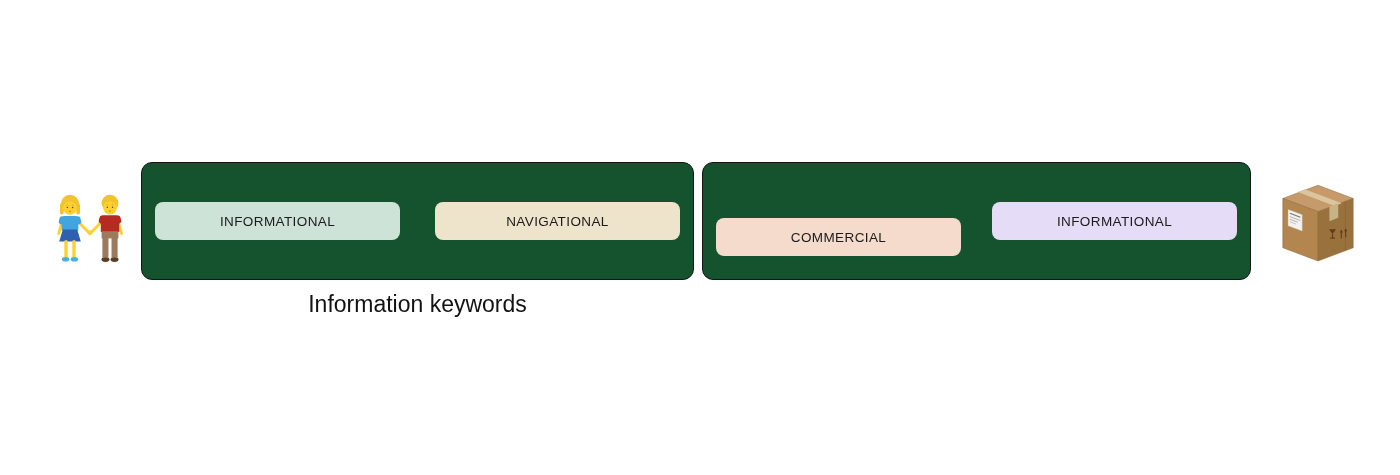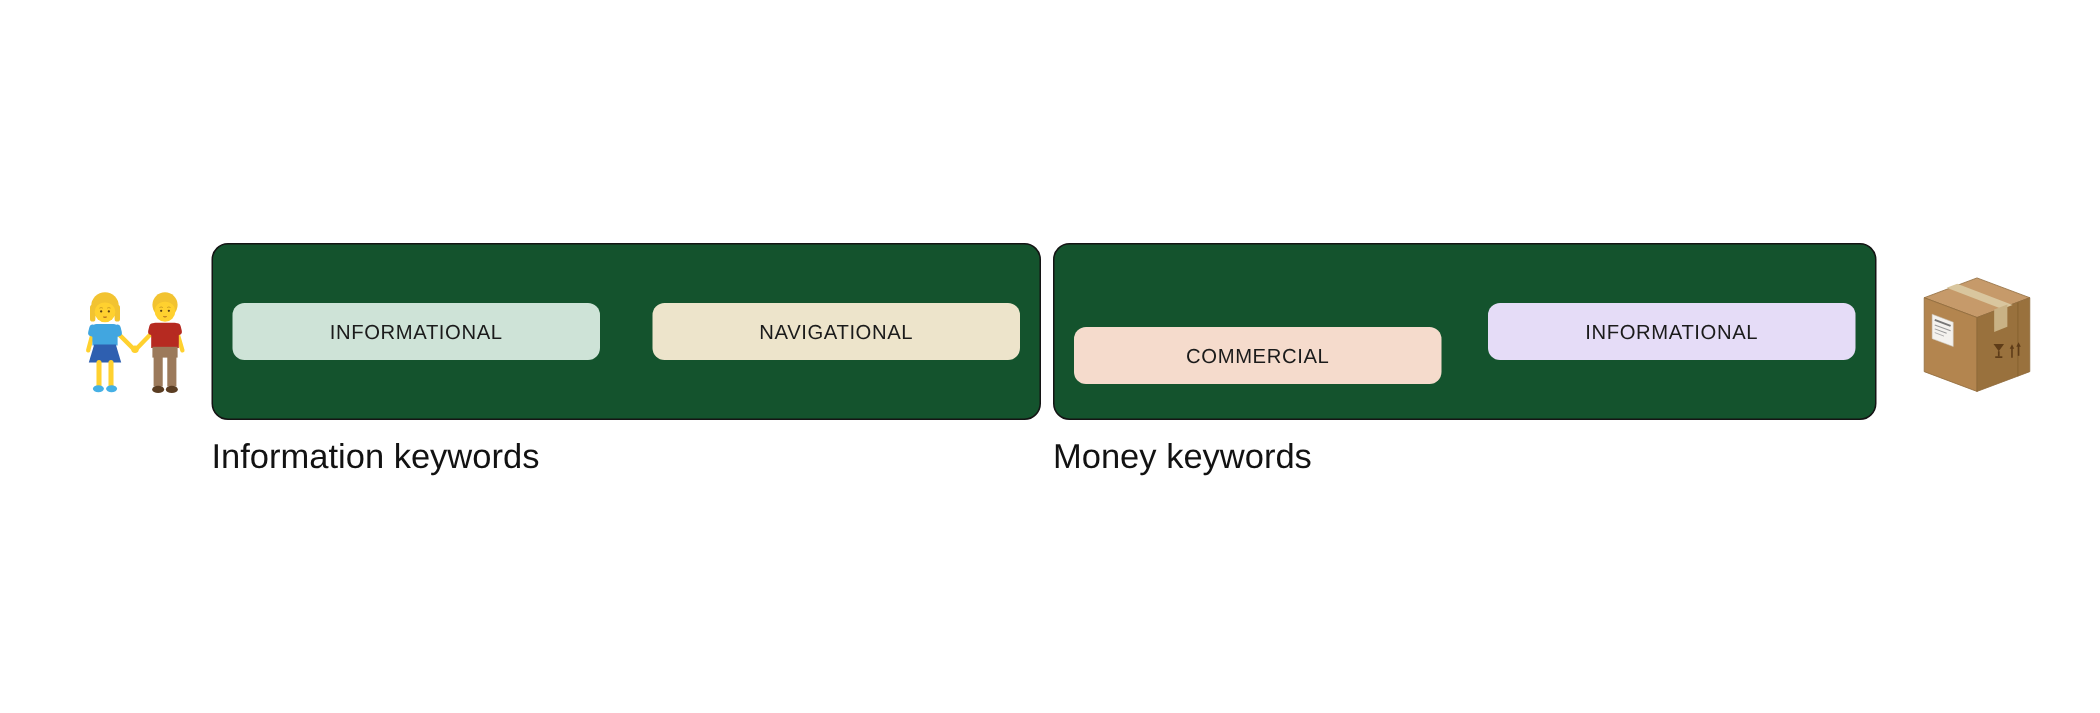--- a/index.html
+++ b/index.html
@@ -39,20 +39,21 @@
     display: flex;
     align-items: center;
     justify-content: center;
     font-size: 13.5px;
     letter-spacing: 0.4px;
     color: #1b1b1b;
     white-space: nowrap;
   }
   .caption {
     margin-top: 11px;
+    text-align: center;
     font-size: 23px;
     line-height: 26px;
     color: #121212;
   }
 </style>
 </head>
 <body>
 
 <div class="canvas">
 
@@ -106,21 +107,20 @@
       <span class="pill" style="background-color: rgb(237, 228, 203);">NAVIGATIONAL</span>
     </div>
     <div class="caption">Information keywords</div>
   </div>
 
   <div class="group group-money">
     <div class="group-box">
       <span class="pill" style="background-color: rgb(245, 219, 204); margin-top: 32px;">COMMERCIAL</span>
       <span class="pill" style="background-color: rgb(229, 220, 247);">INFORMATIONAL</span>
     </div>
-    <div class="caption">Money keywords</div>
   </div>
 
   <svg class="emoji-svg package-svg" viewBox="0 0 100 100" xmlns="http://www.w3.org/2000/svg">
 
     <polygon points="50,6 90,21 50,36 10,21" fill="#c69a6a" stroke="#8f6a3b" stroke-width="0.6"></polygon>
 
     <polygon points="10,21 50,36 50,92 10,77" fill="#b3854f" stroke="#8f6a3b" stroke-width="0.6"></polygon>
 
     <polygon points="50,36 90,21 90,77 50,92" fill="#99713d" stroke="#8f6a3b" stroke-width="0.6"></polygon>
 

